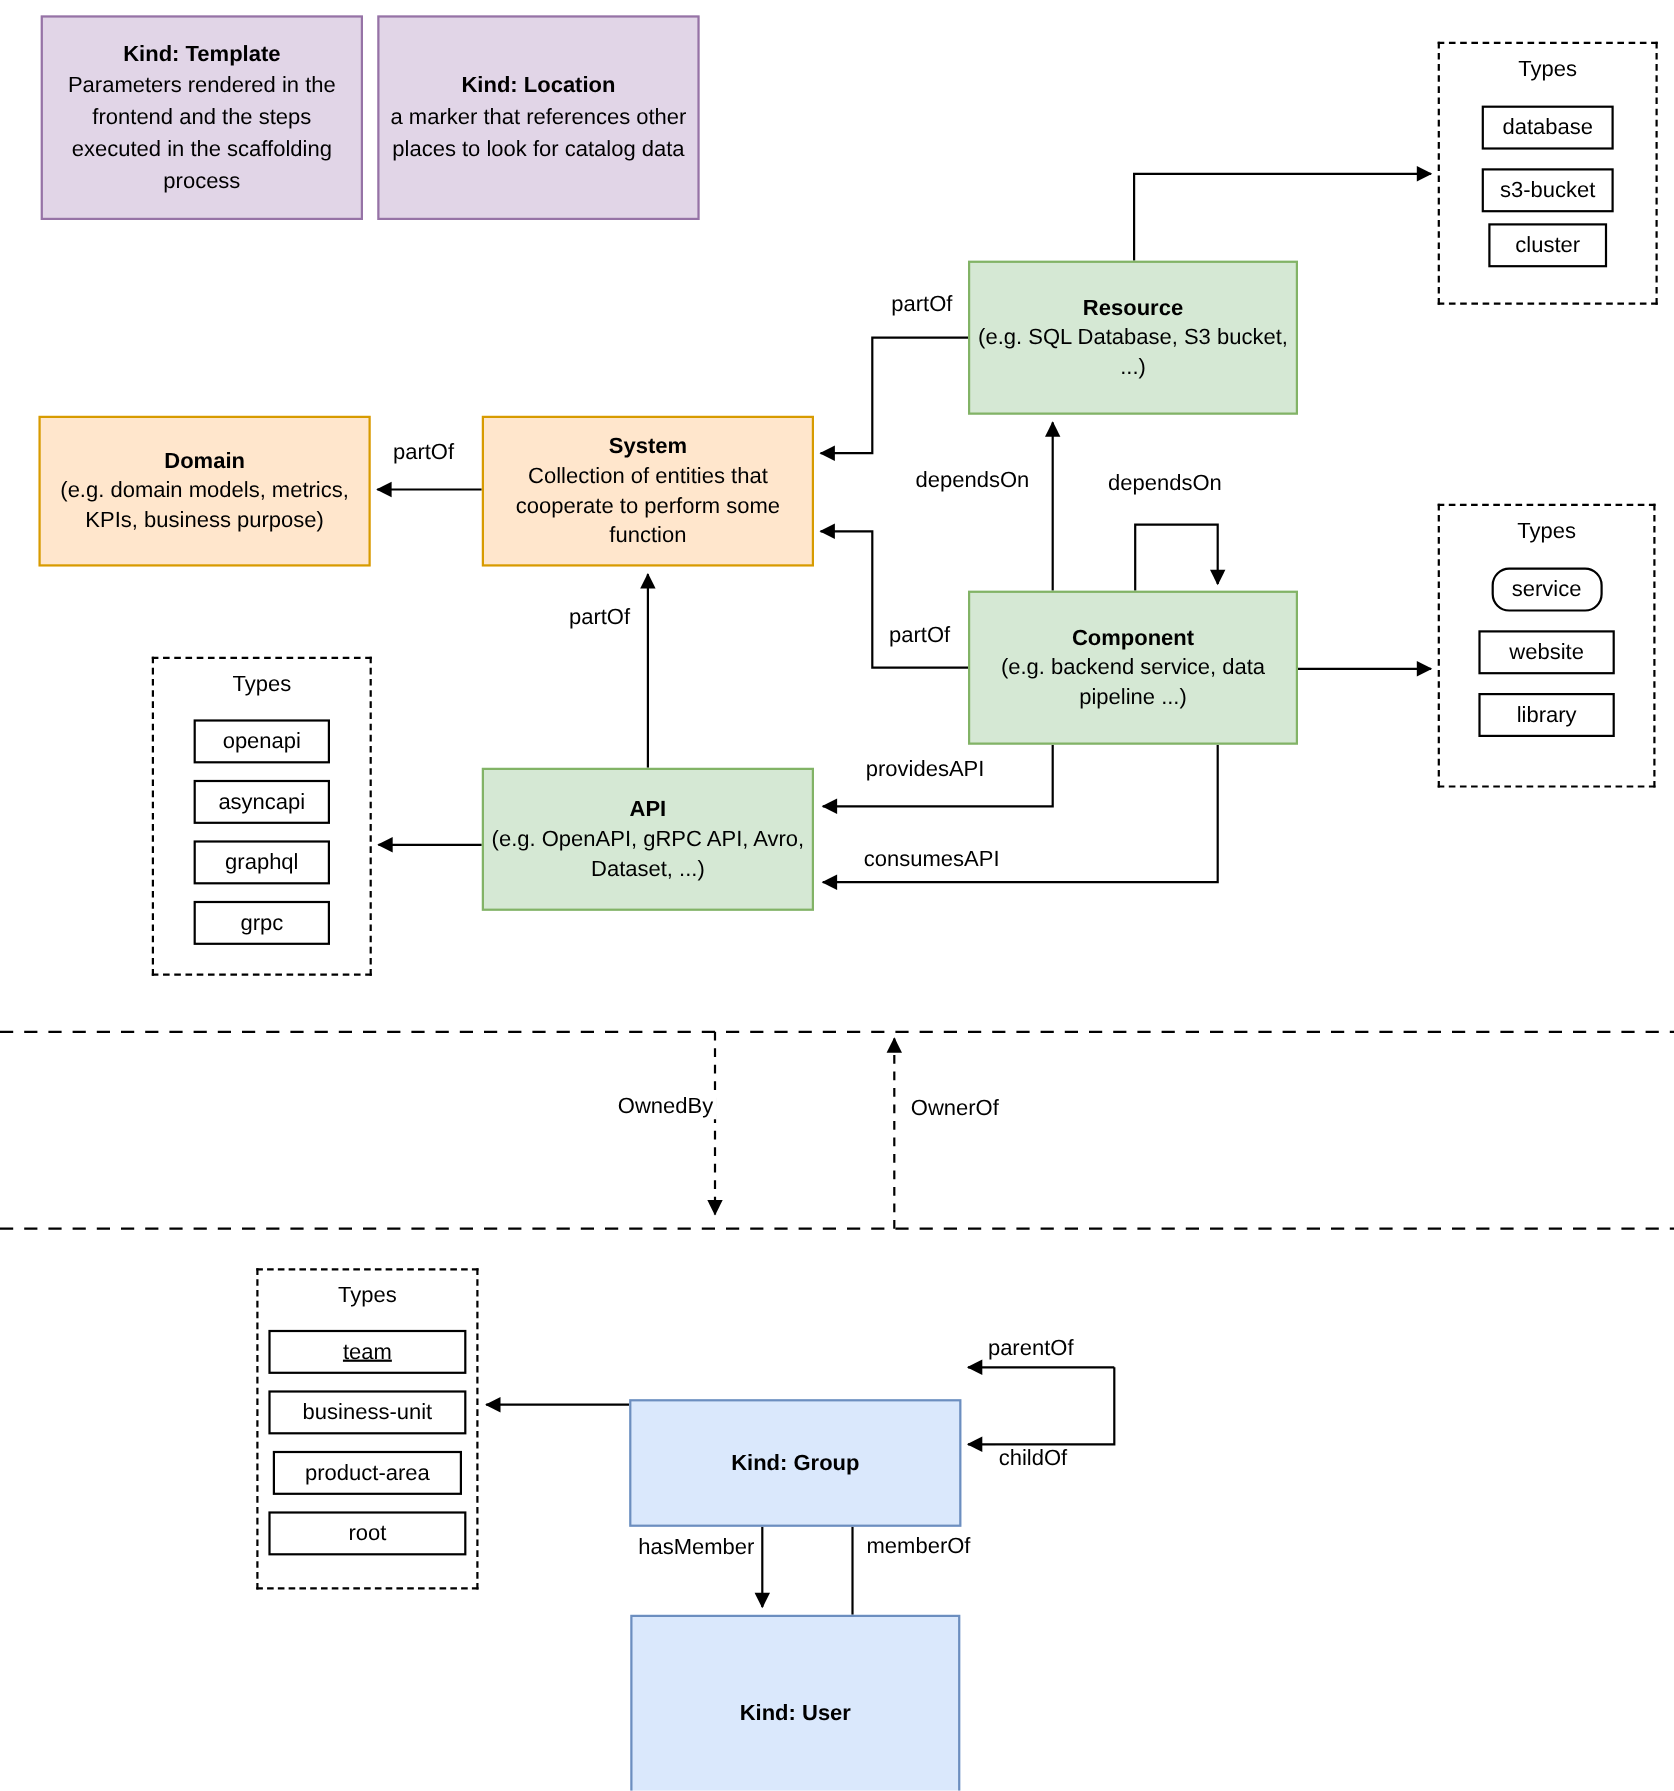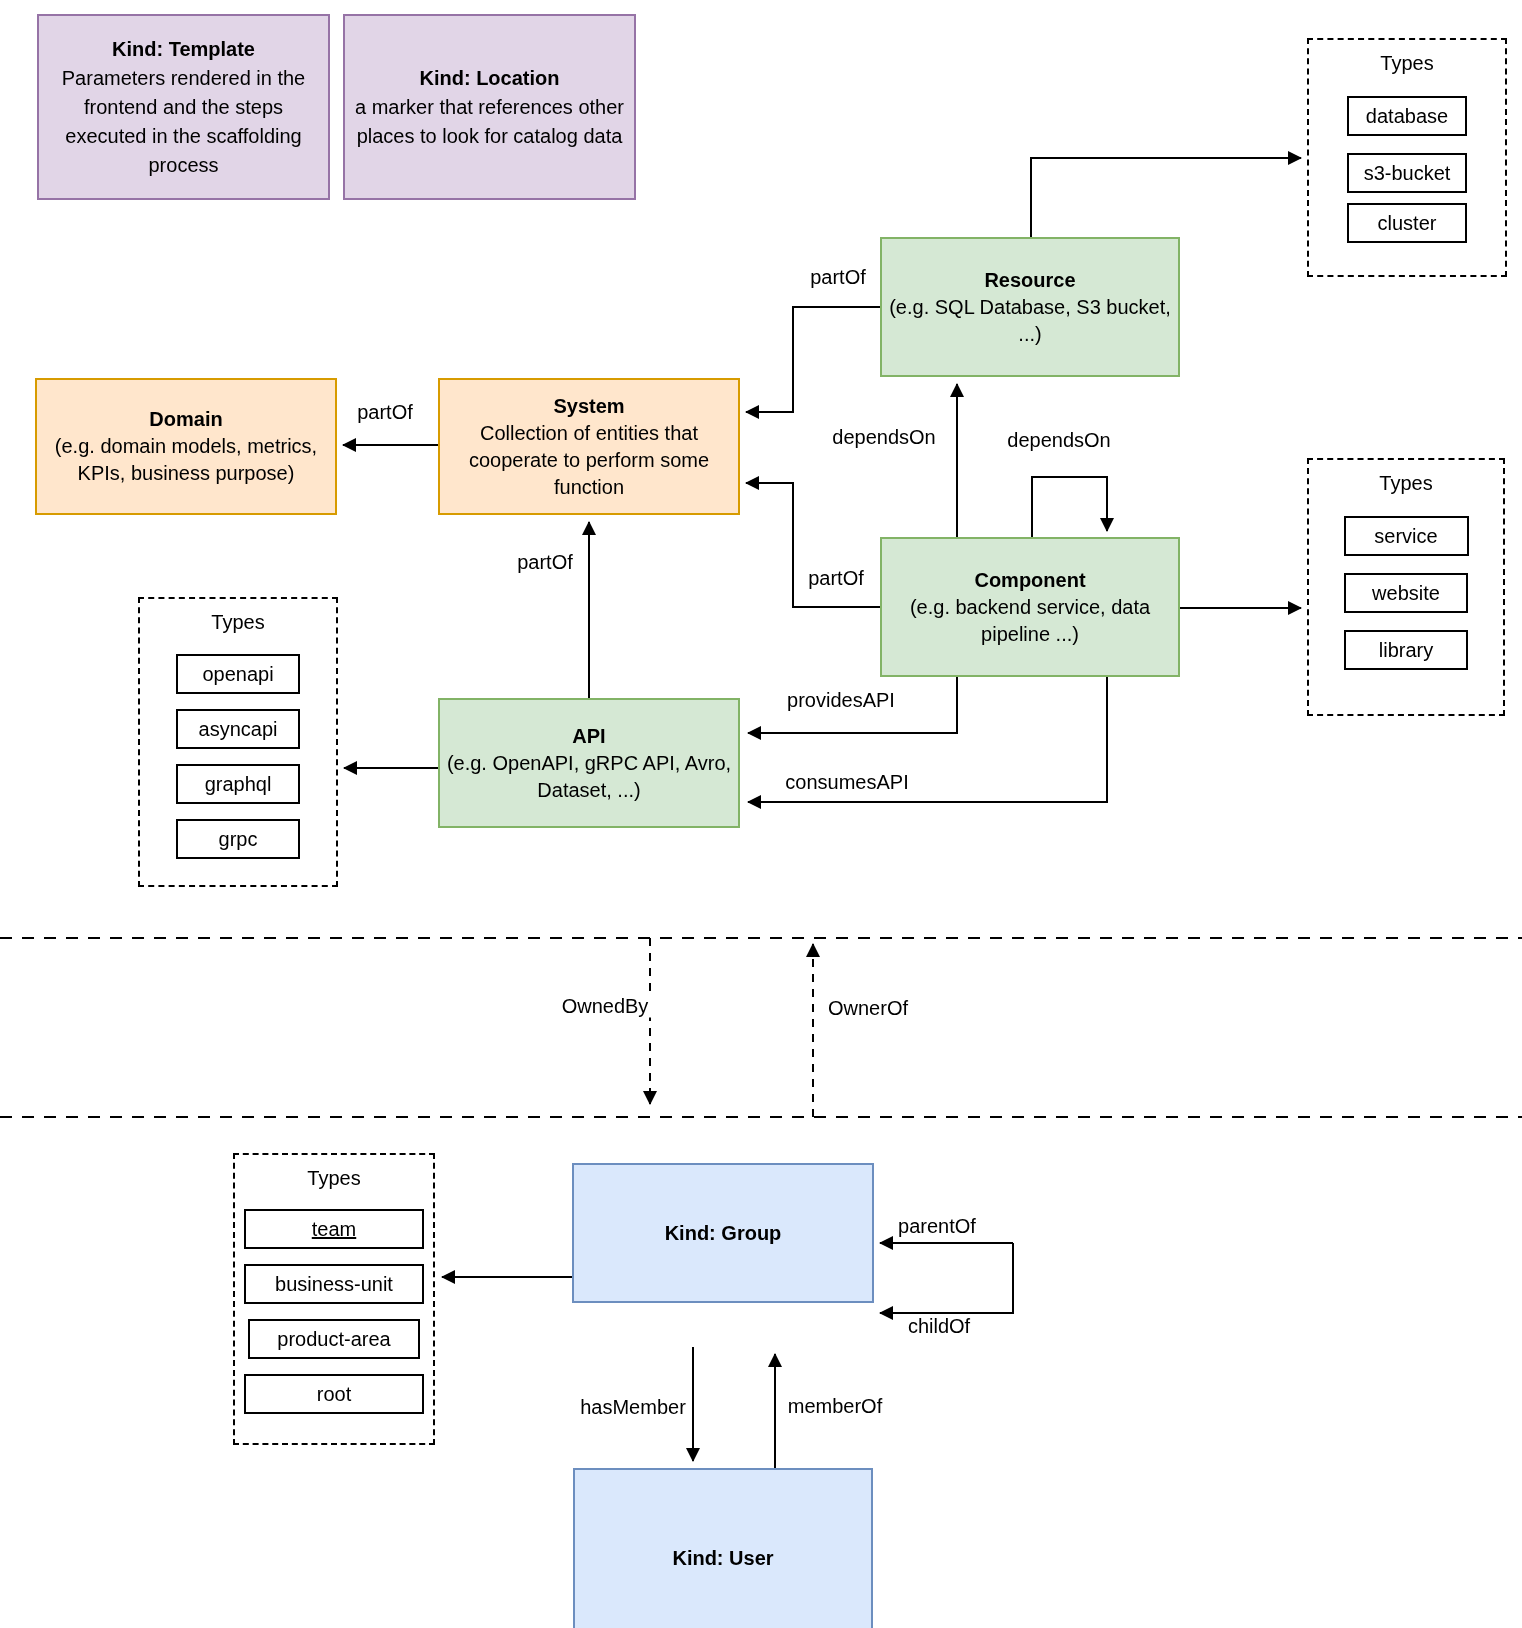--- a/index.html
+++ b/index.html
@@ -98,38 +98,38 @@
   <div class="node green" style="left:880px; top:537px; width:300px; height:140px;">
     <div class="node-title">Component</div>
     <div class="node-desc">(e.g. backend service, data pipeline ...)</div>
   </div>
 
   <div class="node green" style="left:438px; top:698px; width:302px; height:130px;">
     <div class="node-title">API</div>
     <div class="node-desc">(e.g. OpenAPI, gRPC API, Avro, Dataset, ...)</div>
   </div>
 
-  <div class="node blue" style="left:572px; top:1163px; width:302px; height:140px;">
+  <div class="node blue" style="left:572px; top:1272px; width:302px; height:116px;">
     <div class="node-title">Kind: Group</div>
   </div>
 
   <div class="node blue" style="left:573px; top:1468px; width:300px; height:180px;text-align:right;">
     <div class="node-title">Kind: User</div>
   </div>
 
   <div class="panel p3" style="left:1307px; top:38px; width:200px; height:239px;">
     <div class="panel-title">Types</div>
     <div class="type-item" style="width:120px;">database</div>
     <div class="type-item" style="width:120px;">s3-bucket</div>
-    <div class="type-item" style="width:120px;margin-top:10px;">cluster</div>
+    <div class="type-item" style="width:108px;margin-top:10px;">cluster</div>
   </div>
 
   <div class="panel p3" style="left:1307px; top:458px; width:198px; height:258px;">
     <div class="panel-title">Types</div>
-    <div class="type-item" style="width:125px;">service</div>
+    <div class="type-item" style="width:101px;border-radius:16px;">service</div>
     <div class="type-item" style="width:124px;">website</div>
     <div class="type-item" style="width:124px;">library</div>
   </div>
 
   <div class="panel p4" style="left:138px; top:597px; width:200px; height:290px;">
     <div class="panel-title">Types</div>
     <div class="type-item" style="width:124px;margin-top:16px;">openapi</div>
     <div class="type-item" style="width:124px;">asyncapi</div>
     <div class="type-item" style="width:124px;">graphql</div>
     <div class="type-item" style="width:124px;">grpc</div>

